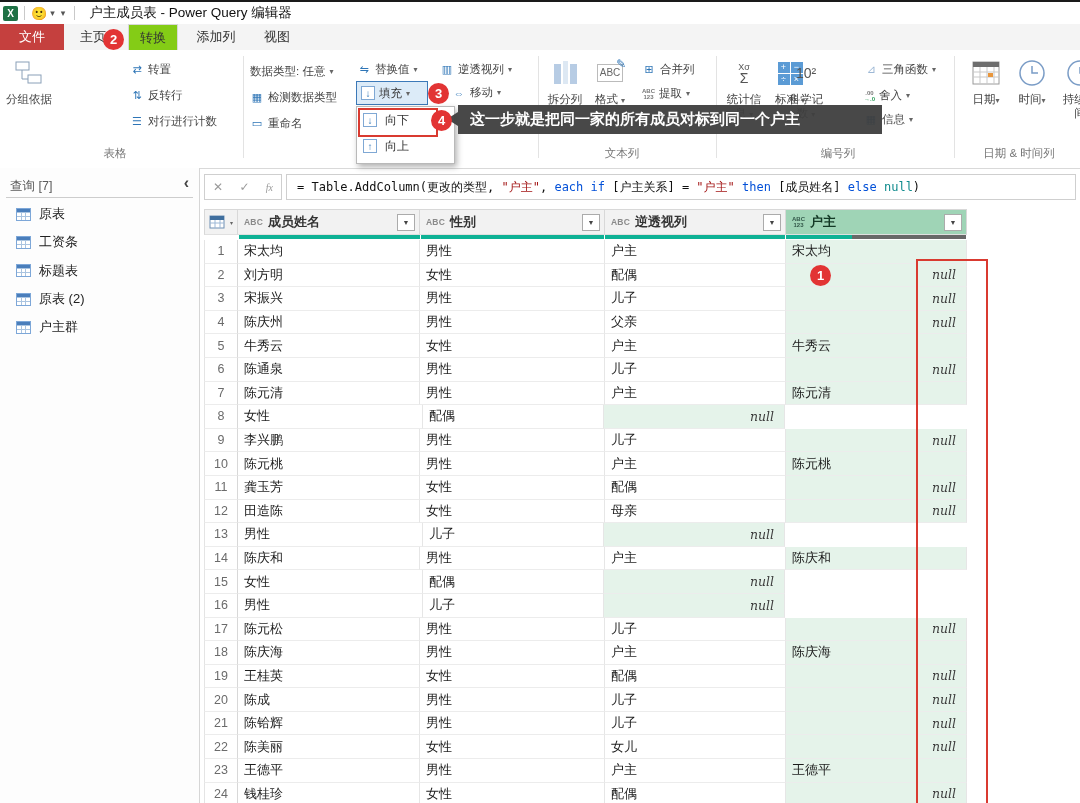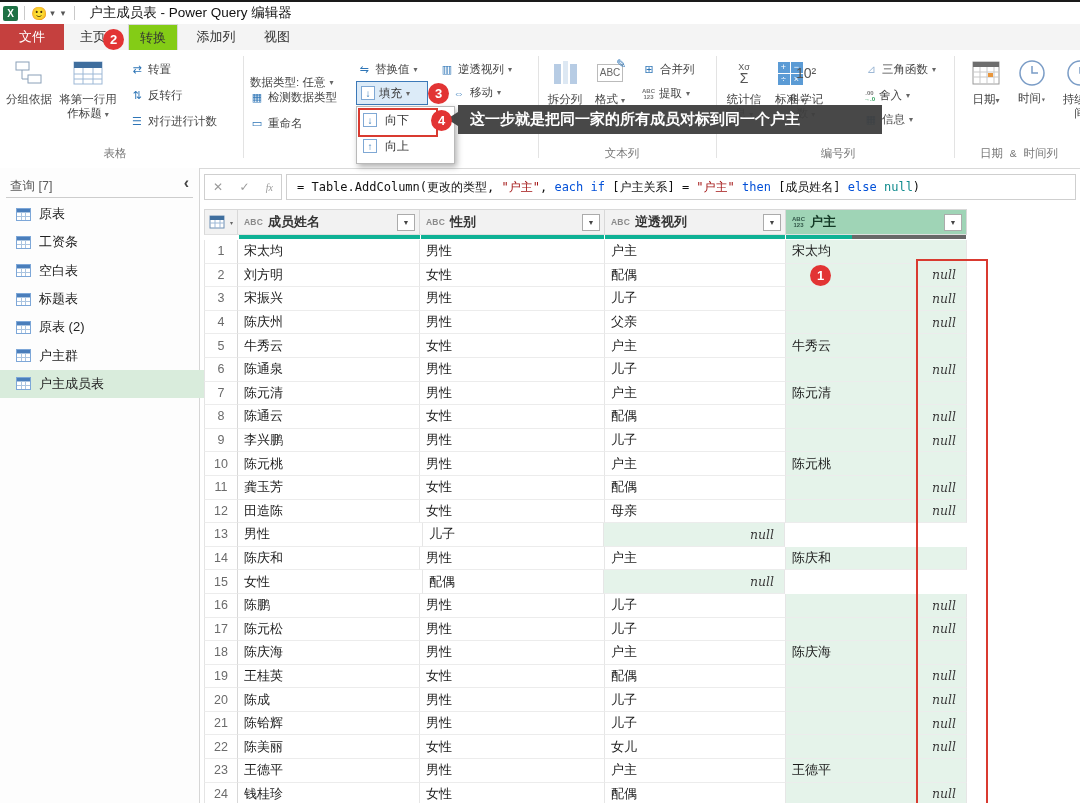--- a/index.html
+++ b/index.html
@@ -131,46 +131,36 @@
     <div class="bigbtn" style="left:4px;top:8px;width:50px;">
       <div class="bb-ic">
         <svg class="tblsvg" width="30" height="26">
             <rect x="2" y="2" width="13" height="8" fill="#fff" stroke="#8aa0b8"></rect>
             <rect x="14" y="15" width="13" height="8" fill="#fff" stroke="#8aa0b8"></rect>
             <path d="M8 10 v9 h6" stroke="#8aa0b8" fill="none"></path>
           </svg>
       </div>
       <div>分组依据</div>
     </div>
-    <div class="bigbtn" style="left:58px;top:8px;width:60px;">
-      <div class="bb-ic">
-        <svg class="tblsvg" width="30" height="26">
-            <rect x="1" y="2" width="28" height="22" fill="#fff" stroke="#9db8d6"></rect>
-            <rect x="1" y="2" width="28" height="6" fill="#3f6e9e"></rect>
-            <path d="M1 14 h28 M1 19 h28 M10 8 v16 M20 8 v16" stroke="#9db8d6" fill="none"></path>
-          </svg>
-      </div>
-      <div><span>将第一行用作标题</span> <span class="caret">▾</span></div>
-    </div>
     <div class="minibtn" style="left:130px;top:12px;">
       <span class="mini-ic">⇄</span>
       <span>转置</span>
     </div>
     <div class="minibtn" style="left:130px;top:38px;">
       <span class="mini-ic">⇅</span>
       <span>反转行</span>
     </div>
     <div class="minibtn" style="left:130px;top:64px;">
       <span class="mini-ic">☰</span>
       <span>对行进行计数</span>
     </div>
     <div class="grplabel" style="left:55px;top:96px;width:120px;">表格</div>
     <div class="vsep" style="left:243px;"></div>
 
-    <div class="minibtn" style="left:250px;top:25px;">
+    <div class="minibtn" style="left:250px;top:14px;">
       <span>数据类型: 任意</span>
         <span class="caret">▾</span>
     </div>
     <div class="minibtn" style="left:250px;top:40px;">
       <span class="mini-ic">▦</span>
       <span>检测数据类型</span>
     </div>
     <div class="minibtn" style="left:250px;top:66px;">
       <span class="mini-ic">▭</span>
       <span>重命名</span>
@@ -275,39 +265,39 @@
       <div class="bb-ic">
         <svg width="28" height="26">
             <rect x="1" y="2" width="26" height="22" fill="#fff" stroke="#9a9a9a"></rect>
             <rect x="1" y="2" width="26" height="5" fill="#6e6e6e"></rect>
             <path d="M1 12 h26 M1 17 h26 M8 7 v17 M15 7 v17 M22 7 v17" stroke="#c9c9c9"></path>
             <rect x="16" y="13" width="5" height="4" fill="#e8963c"></rect>
           </svg>
       </div>
       <div><span>日期</span><span class="caret">▾</span></div>
     </div>
-    <div class="bigbtn" style="left:1014px;top:8px;width:36px;font-family:Liberation Mono, monospace;">
+    <div class="bigbtn" style="left:1014px;top:8px;width:36px;">
       <div class="bb-ic">
         <svg width="28" height="28">
             <circle cx="14" cy="14" r="12" fill="#fff" stroke="#7a9cc6" stroke-width="1.5"></circle>
             <path d="M14 7 v7 h6" stroke="#7a9cc6" stroke-width="1.5" fill="none"></path>
           </svg>
       </div>
       <div><span>时间</span><span class="caret">▾</span></div>
     </div>
     <div class="bigbtn" style="left:1060px;top:8px;width:40px;">
       <div class="bb-ic">
         <svg width="28" height="28">
             <circle cx="14" cy="14" r="12" fill="#fff" stroke="#7a9cc6" stroke-width="1.5"></circle>
             <path d="M14 8 v6 h5" stroke="#7a9cc6" stroke-width="1.5" fill="none"></path>
           </svg>
       </div>
       <div>持续时间</div>
     </div>
-    <div class="grplabel" style="left:958px;top:96px;width:122px;font-family:Liberation Mono, monospace;">日期 &amp; 时间列</div>
+    <div class="grplabel" style="left:958px;top:96px;width:122px;">日期 &amp; 时间列</div>
   </div>
 
   <div class="fillbtn">
     <span class="mini-ic boxed" style="color:#2e75b6;">↓</span>
     <span>填充</span>
     <span class="caret">▾</span>
   </div>
   <div class="badge" style="left:428px;top:81px;">3</div>
 
   <div class="ddmenu">
@@ -341,37 +331,29 @@
         <div class="q-item">
           <span class="tbl-ic"></span>
           <span>原表</span>
         </div>
         <div class="q-item">
           <span class="tbl-ic"></span>
           <span>工资条</span>
         </div>
         <div class="q-item">
           <span class="tbl-ic"></span>
-          <span>空白表</span>
-        </div>
-        <div class="q-item">
-          <span class="tbl-ic"></span>
           <span>标题表</span>
         </div>
         <div class="q-item">
           <span class="tbl-ic"></span>
           <span>原表 (2)</span>
         </div>
         <div class="q-item">
           <span class="tbl-ic"></span>
           <span>户主群</span>
-        </div>
-        <div class="q-item sel">
-          <span class="tbl-ic"></span>
-          <span>户主成员表</span>
         </div>
       </div>
   </div>
 
   <div class="abs grid">
     <div class="g-head">
       <div class="g-hcell first" style="width:34px;padding-left:4px;">
         <svg width="16" height="14">
             <rect x="1" y="1" width="14" height="12" fill="#fff" stroke="#6f8fb3"></rect>
             <rect x="1" y="1" width="14" height="4" fill="#3f6e9e"></rect>
@@ -456,21 +438,20 @@
         </div>
         <div class="g-row">
           <div class="g-num">7</div>
           <div class="g-cell c0">陈元清</div>
           <div class="g-cell c1">男性</div>
           <div class="g-cell c2">户主</div>
           <div class="g-cell c3">陈元清</div>
         </div>
         <div class="g-row">
           <div class="g-num">8</div>
-          <div class="g-cell c0">陈通云</div>
           <div class="g-cell c1">女性</div>
           <div class="g-cell c2">配偶</div>
           <div class="g-cell c3 nul">null</div>
         </div>
         <div class="g-row">
           <div class="g-num">9</div>
           <div class="g-cell c0">李兴鹏</div>
           <div class="g-cell c1">男性</div>
           <div class="g-cell c2">儿子</div>
           <div class="g-cell c3 nul">null</div>
@@ -510,21 +491,20 @@
           <div class="g-cell c3">陈庆和</div>
         </div>
         <div class="g-row">
           <div class="g-num">15</div>
           <div class="g-cell c1">女性</div>
           <div class="g-cell c2">配偶</div>
           <div class="g-cell c3 nul">null</div>
         </div>
         <div class="g-row">
           <div class="g-num">16</div>
-          <div class="g-cell c0">陈鹏</div>
           <div class="g-cell c1">男性</div>
           <div class="g-cell c2">儿子</div>
           <div class="g-cell c3 nul">null</div>
         </div>
         <div class="g-row">
           <div class="g-num">17</div>
           <div class="g-cell c0">陈元松</div>
           <div class="g-cell c1">男性</div>
           <div class="g-cell c2">儿子</div>
           <div class="g-cell c3 nul">null</div>

